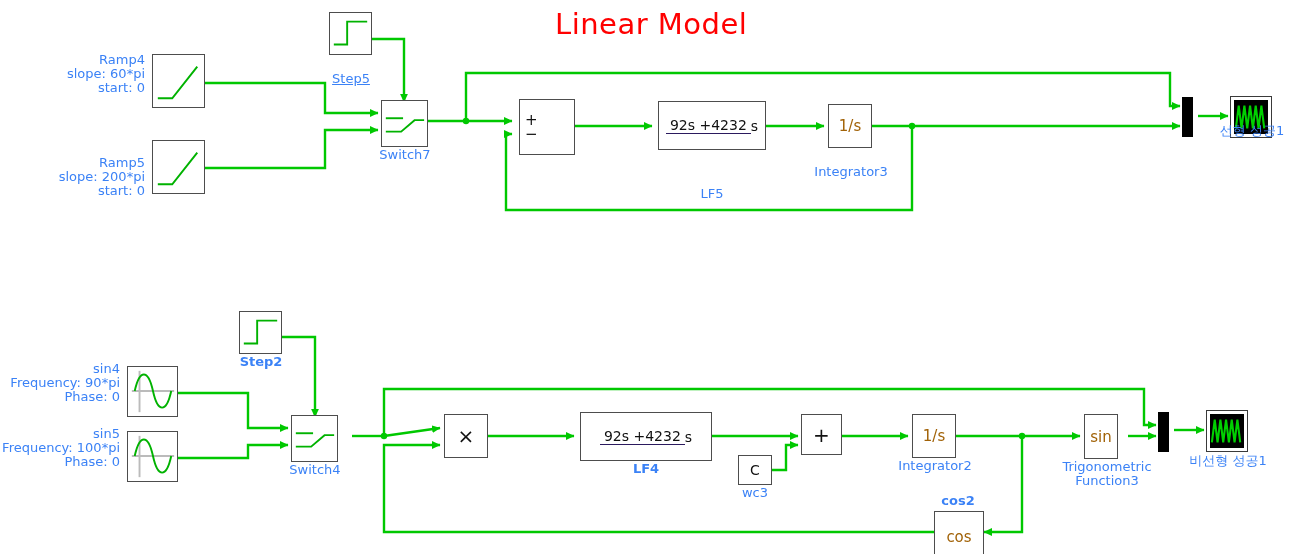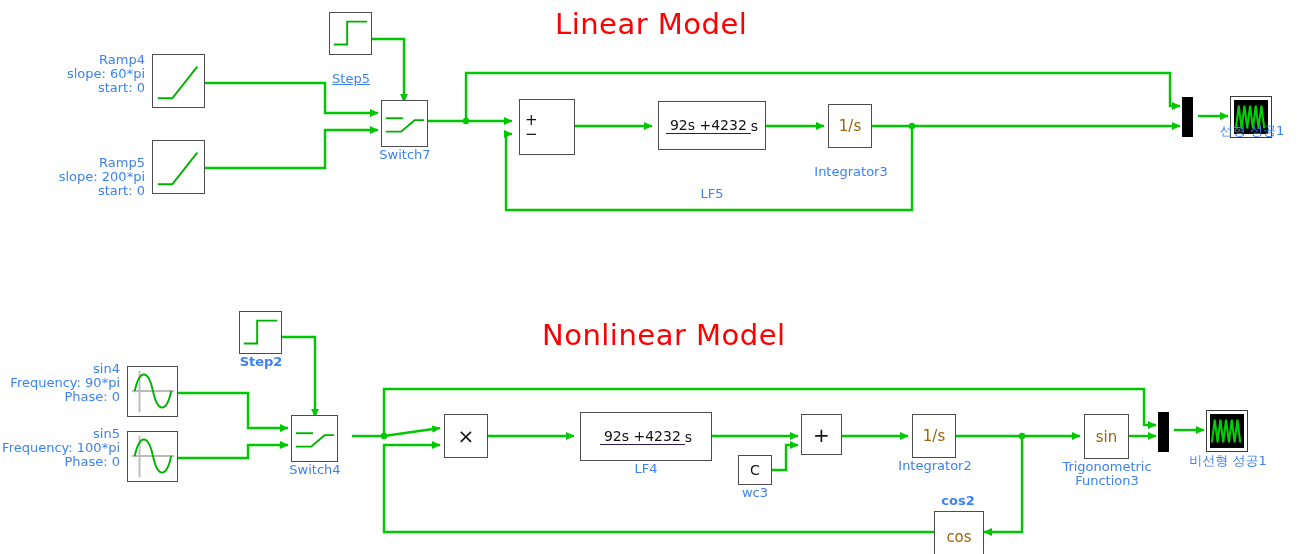--- a/index.html
+++ b/index.html
@@ -176,21 +176,20 @@
 
   <div class="scope" style="left:1230px;top:96px;width:42px;height:42px;">
     <div class="screen">
       <svg class="glyph" viewBox="0 0 36 36" preserveAspectRatio="none">
         <path d="M2,30 L5,6 L8,30 L11,6 L14,30 L17,6 L20,30 L23,6 L26,30 L29,6 L32,30" stroke="#00d000" stroke-width="2.2" fill="none"></path>
       </svg>
     </div>
   </div>
   <div class="lbl center" style="left:1206px;top:124px;width:92px;">선형 성공1</div>
 
-  <div class="title" style="left:542px;top:318px;">Nonlinear Model</div>
 
   <div class="lbl right" style="left:-8px;top:362px;width:128px;">
     <div>sin4</div>
     <div>Frequency: 90*pi</div>
     <div>Phase: 0</div>
   </div>
   <div class="blk" style="left:127px;top:366px;width:51px;height:51px;">
     <svg class="glyph" viewBox="0 0 51 51">
       <path d="M12,4 L12,47" stroke="#bbbbbb" stroke-width="2" fill="none"></path>
       <path d="M4,25 L48,25" stroke="#bbbbbb" stroke-width="2" fill="none"></path>
@@ -227,37 +226,37 @@
   <div class="lbl center" style="left:281px;top:463px;width:68px;">Switch4</div>
 
   <div class="blk" style="left:444px;top:414px;width:44px;height:44px;">
     <span class="opsym">×</span>
   </div>
 
   <div class="blk tf" style="left:580px;top:412px;width:132px;height:49px;">
     <div class="num">92s +4232</div>
     <div class="den">s</div>
   </div>
-  <div class="lbl center" style="left:596px;top:462px;width:100px;">LF4</div>
+  <div class="lbl center" style="left:596px;top:462px;width:100px;font-weight:bold;">LF4</div>
 
   <div class="blk" style="left:738px;top:455px;width:34px;height:30px;">
     <span class="constc">C</span>
   </div>
   <div class="lbl center" style="left:728px;top:486px;width:54px;">wc3</div>
 
   <div class="blk" style="left:801px;top:414px;width:41px;height:41px;">
     <span class="opsym">+</span>
   </div>
 
   <div class="blk" style="left:912px;top:414px;width:44px;height:44px;">
     <span class="gain">1/s</span>
   </div>
   <div class="lbl center" style="left:889px;top:459px;width:92px;">Integrator2</div>
 
-  <div class="blk" style="left:1084px;top:414px;width:45px;height:45px;">
+  <div class="blk" style="left:1084px;top:414px;width:34px;height:45px;">
     <span class="gain">sin</span>
   </div>
   <div class="lbl center" style="left:1056px;top:460px;width:102px;">
     <div>Trigonometric</div>
     <div>Function3</div>
   </div>
 
   <div class="lbl center" style="left:930px;top:494px;width:56px;font-weight:bold;">cos2</div>
   <div class="blk" style="left:934px;top:511px;width:50px;height:52px;">
     <span class="gain">cos</span>

